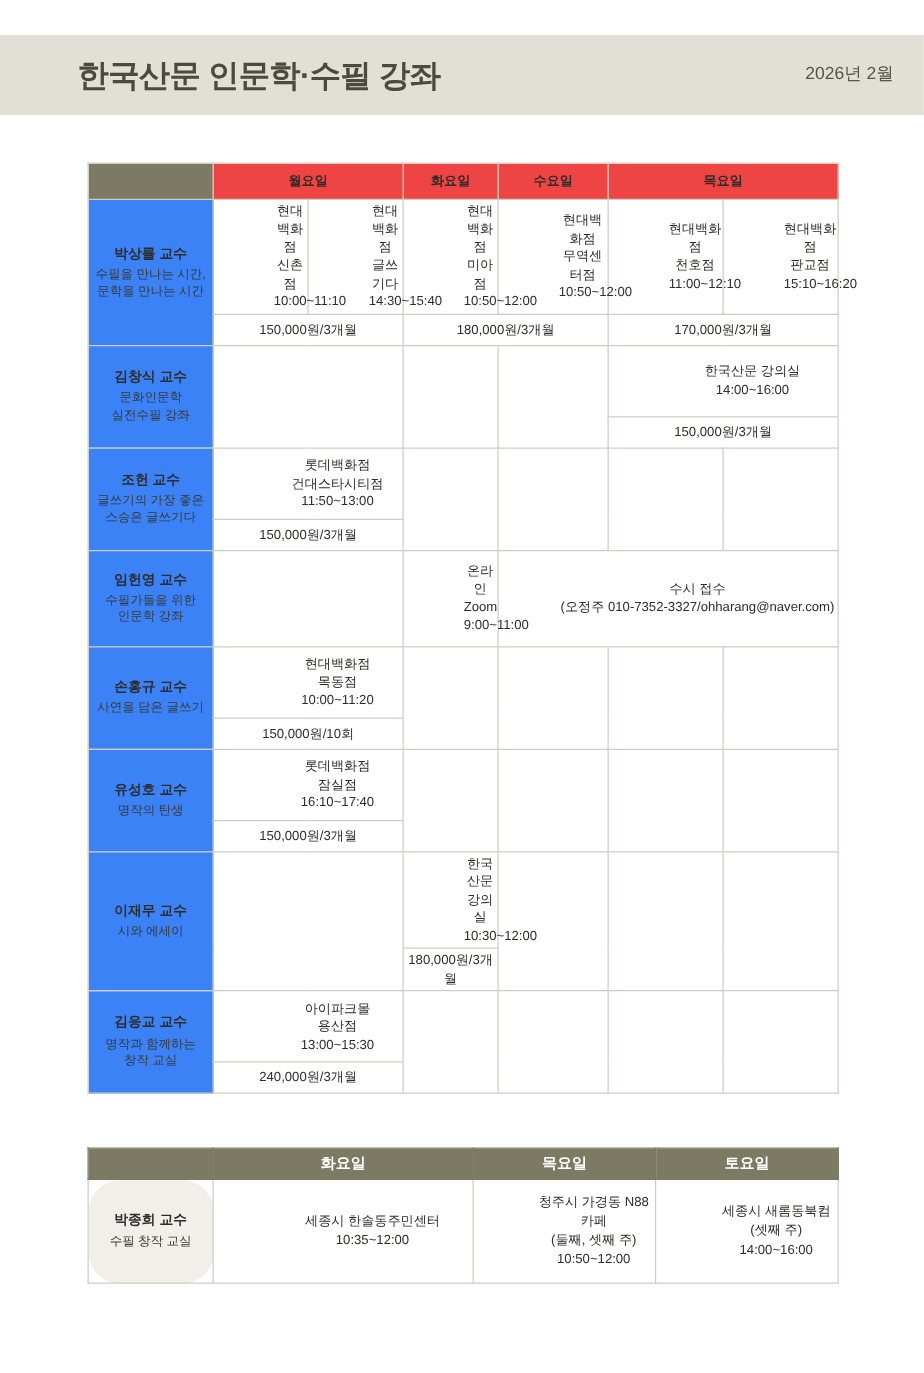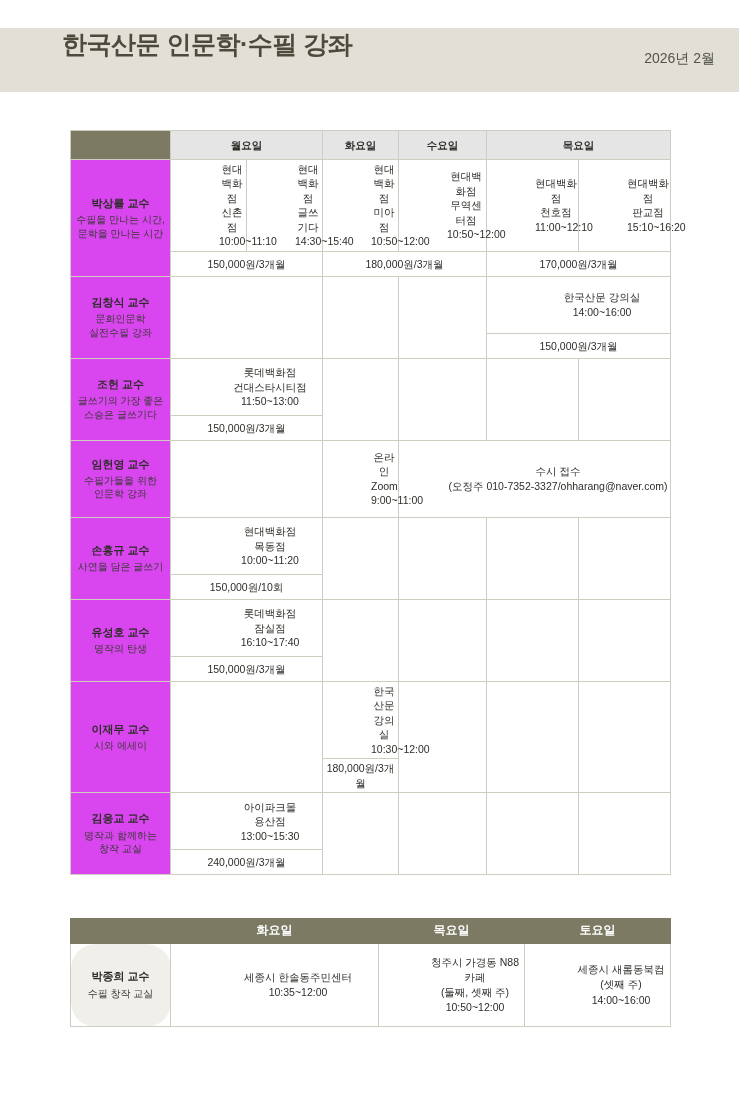--- a/index.html
+++ b/index.html
@@ -23,21 +23,21 @@
   }
   
   .header {
     position: absolute;
     left: 0;
     top: 28px;
     width: 739px;
     height: 64px;
     background: #e2e0d6;
     display: flex;
-    align-items: flex-start;
+    align-items: center;
     justify-content: space-between;
     box-sizing: border-box;
     padding: 0 24px 0 62px;
   }
   .header-title {
     font-size: 25px;
     font-weight: bold;
     color: #4c4a3c;
     letter-spacing: -0.5px;
   }
@@ -62,33 +62,33 @@
   table.sched td, table.sched th {
     border: 1px solid #cfcdc2;
     text-align: center;
     vertical-align: middle;
     font-size: 10.5px;
     line-height: 1.38;
     color: #2e2d29;
     padding: 2px 1px;
   }
   thead th {
-    background: #e5e5e5;
+    background: #ef4444;
     color: #ffffff;
     font-size: 12px;
     font-weight: bold;
     height: 24px;
     border: 1px solid #7c7a62;
     padding: 0;
   }
   thead th.blank {
     background: #7c7a62;
   }
   td.prof {
-    background: #d946ef;
+    background: #3b82f6;
     font-size: 10.5px;
     line-height: 1.45;
     padding: 4px 2px;
   }
   td.prof .pname {
     font-weight: bold;
     font-size: 11px;
     display: block;
     margin-bottom: 2px;
   }

